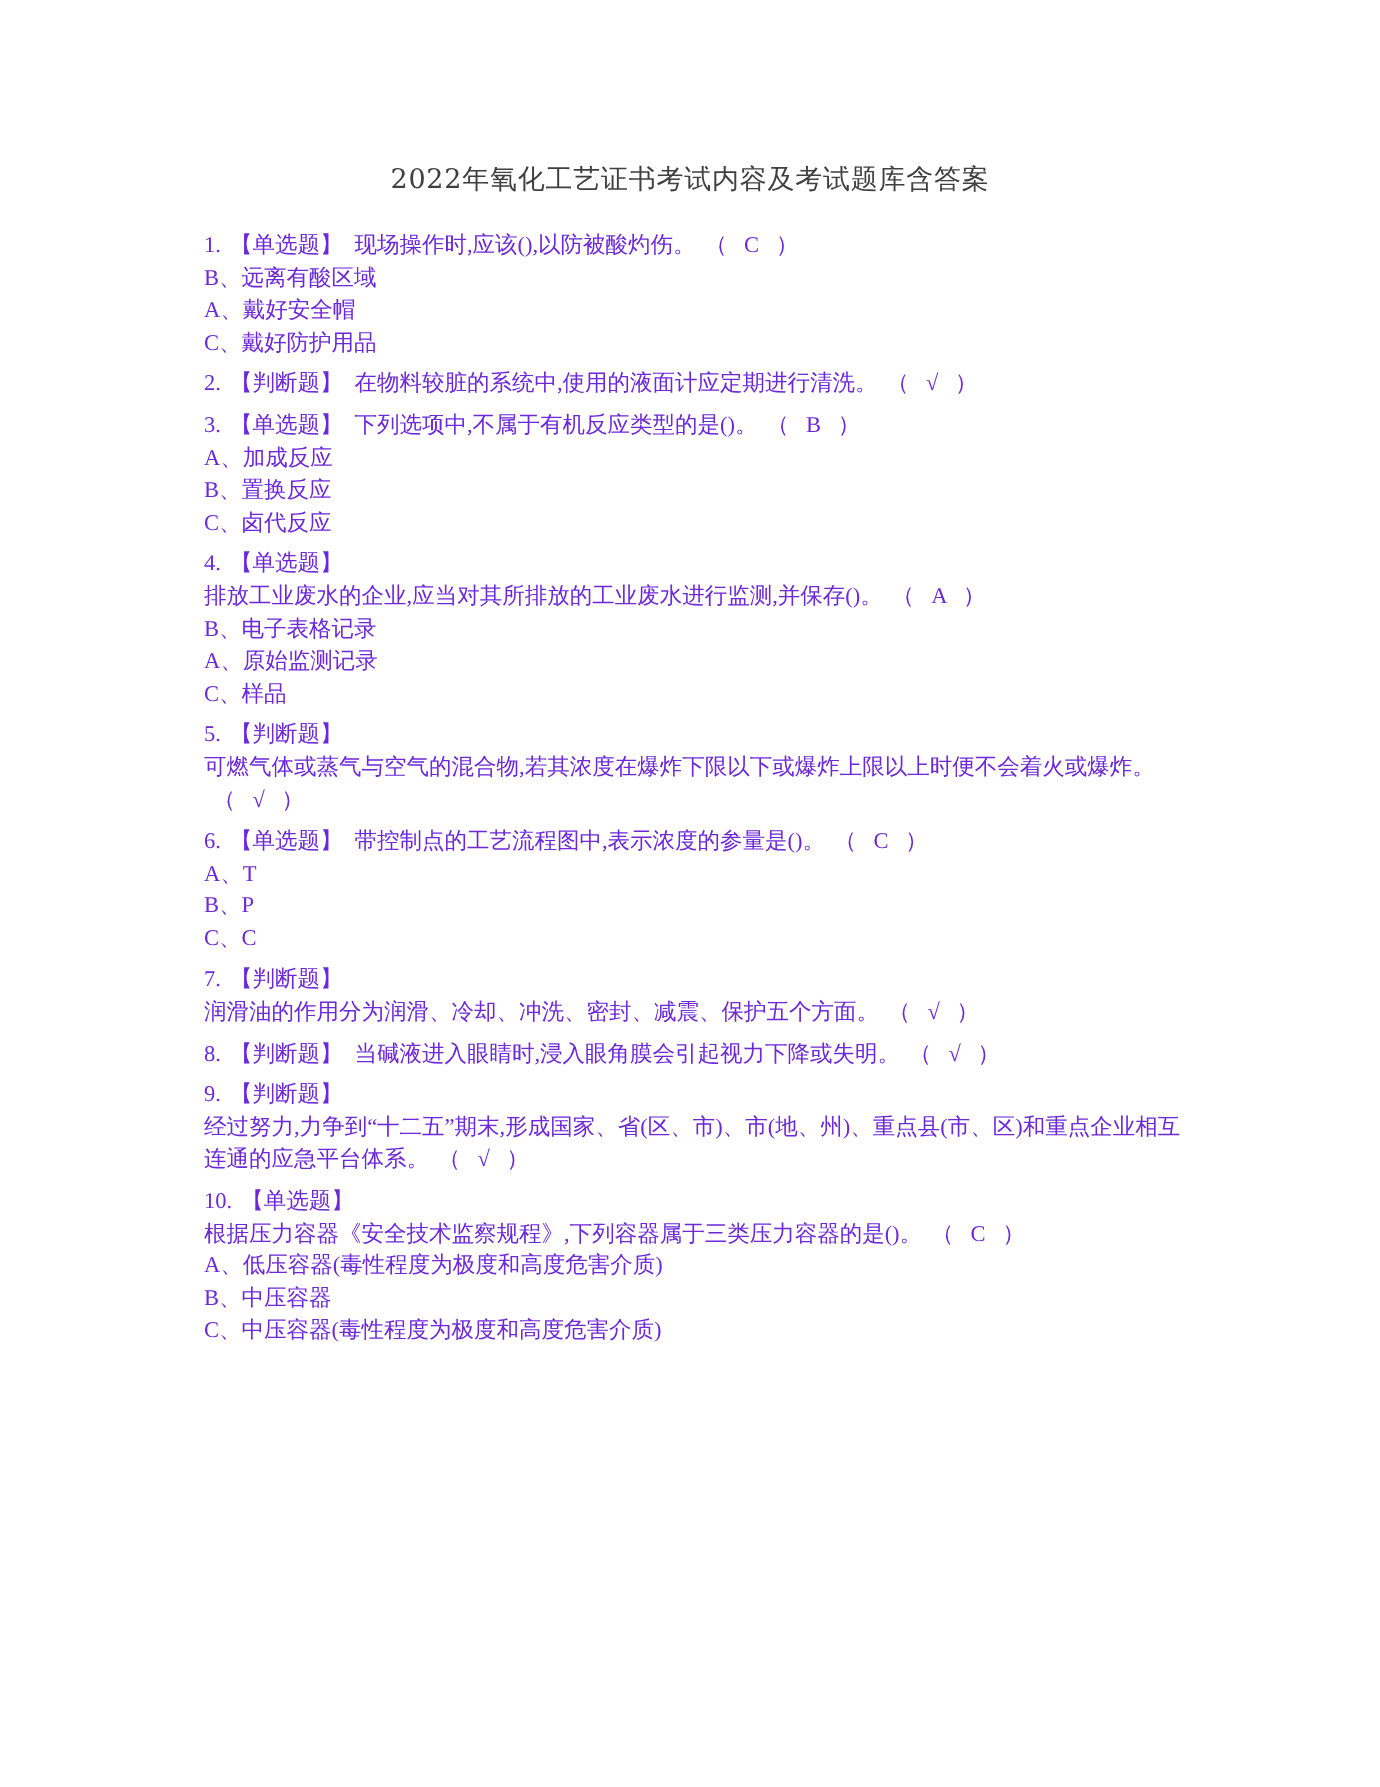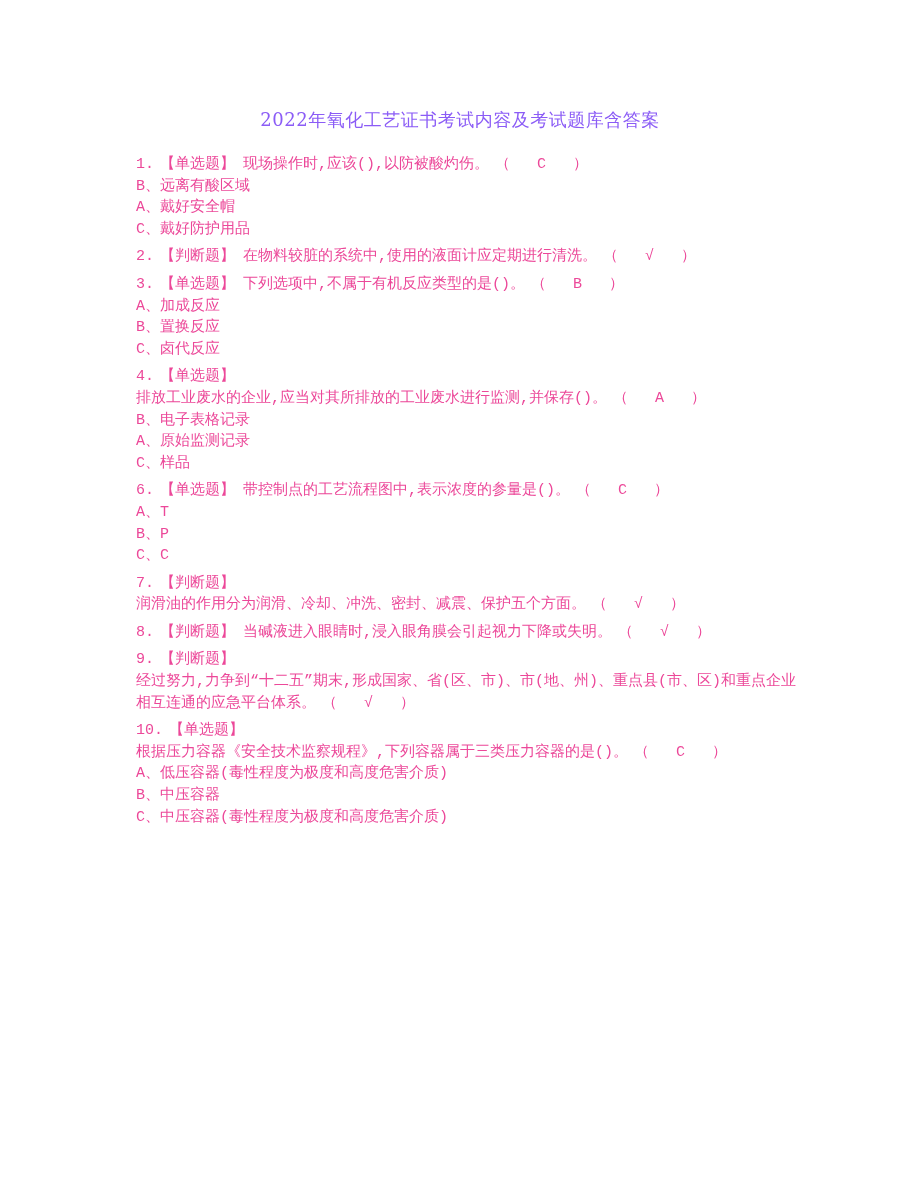--- a/index.html
+++ b/index.html
@@ -24,32 +24,32 @@
     }
     .doc-title {
       position: absolute;
       left: 0;
       top: 108px;
       width: 920px;
       text-align: center;
       font-family: "DejaVu Serif", "Liberation Serif", serif;
       font-size: 18px;
       line-height: 24px;
-      color: #8b5cf6;
+      color: #404040;
       letter-spacing: 0.5px;
     }
     .qlist {
       position: absolute;
       left: 136px;
       top: 154px;
       width: 660px;
-      font-family: Liberation Mono, monospace;
+      font-family: Liberation Serif, serif;
       font-size: 15px;
       line-height: 21.6px;
-      color: #ec4899;
+      color: #6d28d9;
     }
     .question {
       margin: 0;
     }
     .question + .question {
       margin-top: 6px;
     }
     .q-line {
       white-space: pre-wrap;
       word-break: break-all;
@@ -88,20 +88,24 @@
     </div>
 
     <div class="question">
       <div class="q-line"><span class="q-num">4.</span><span class="q-type">【单选题】</span></div>
       <div class="q-line"><span class="q-stem">排放工业废水的企业,应当对其所排放的工业废水进行监测,并保存()。</span><span class="q-answer">（   A   ）</span></div>
       <div class="opt">B、电子表格记录</div>
       <div class="opt">A、原始监测记录</div>
       <div class="opt">C、样品</div>
     </div>
 
+    <div class="question">
+      <div class="q-line"><span class="q-num">5.</span><span class="q-type">【判断题】</span></div>
+      <div class="q-line"><span class="q-stem">可燃气体或蒸气与空气的混合物,若其浓度在爆炸下限以下或爆炸上限以上时便不会着火或爆炸。</span><span class="q-answer">（   √   ）</span></div>
+    </div>
 
     <div class="question">
       <div class="q-line"><span class="q-num">6.</span><span class="q-type">【单选题】</span><span class="q-stem">带控制点的工艺流程图中,表示浓度的参量是()。</span><span class="q-answer">（   C   ）</span></div>
       <div class="opt">A、T</div>
       <div class="opt">B、P</div>
       <div class="opt">C、C</div>
     </div>
 
     <div class="question">
       <div class="q-line"><span class="q-num">7.</span><span class="q-type">【判断题】</span></div>

